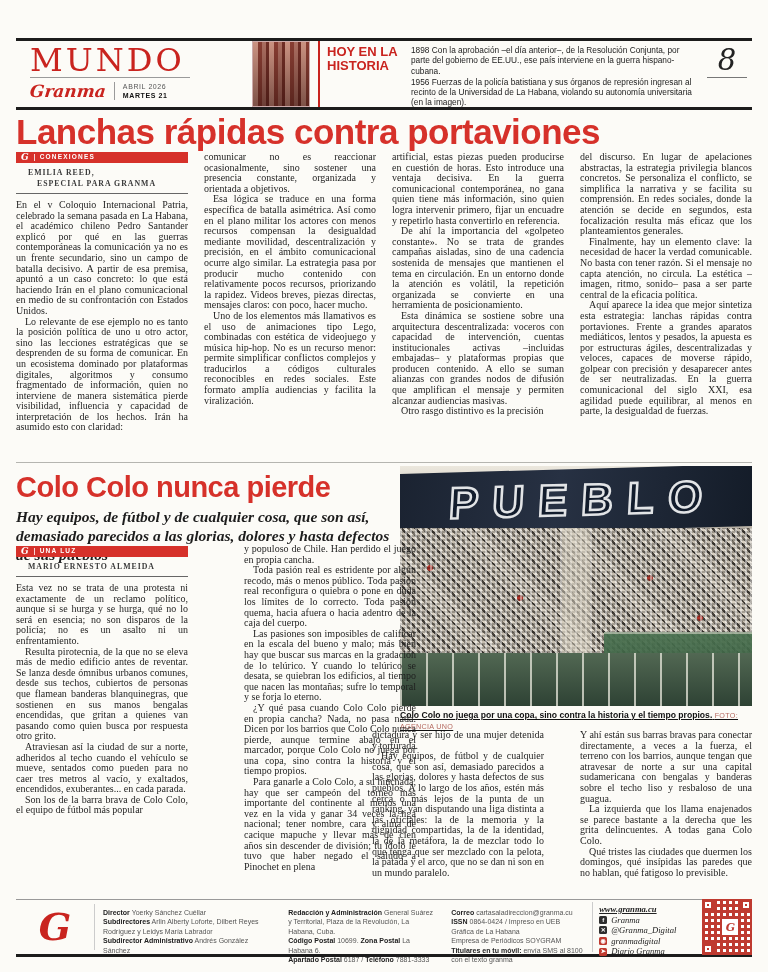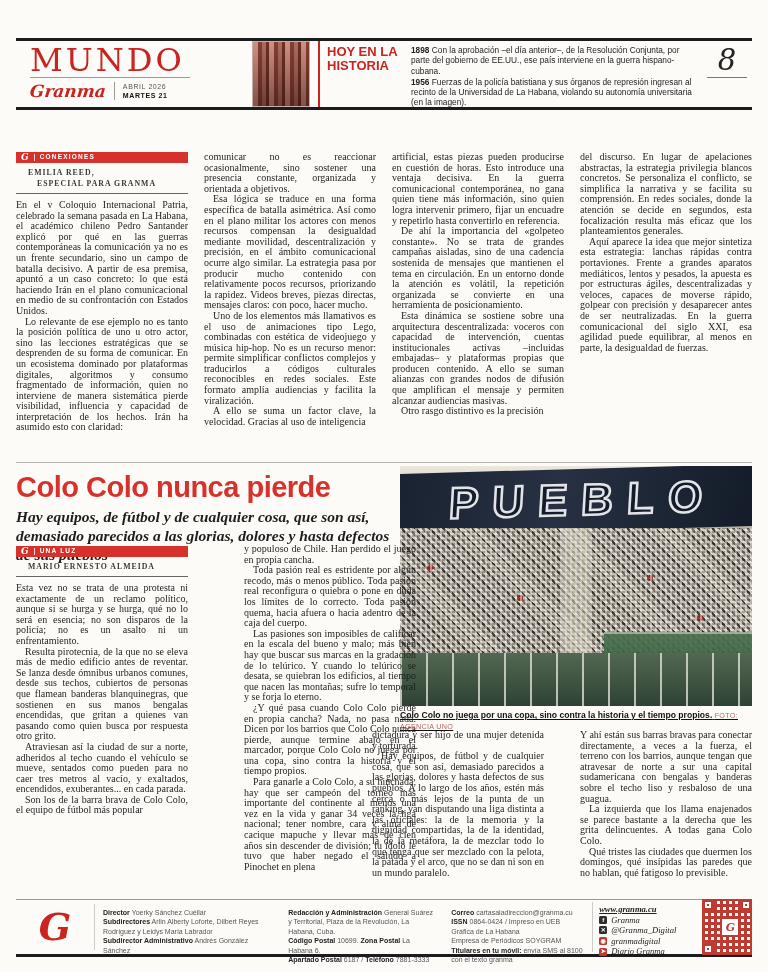--- a/index.html
+++ b/index.html
@@ -23,21 +23,21 @@
   .hist-photo{width:56px;margin:0 8px 0 0;background:
       linear-gradient(rgba(120,30,20,.15),rgba(50,12,8,.55)),
       repeating-linear-gradient(90deg,#d9a795 0 5px,#8a4338 5px 9px,#b37c6e 9px 13px,#6e3129 13px 16px);
       border:1px solid #caa;}
   .hist-label{border-left:2px solid #c9241f;padding:4px 0 0 7px;width:74px;
               font-family:"Liberation Sans",sans-serif;font-weight:bold;font-size:13px;
               line-height:14px;color:#c9241f;}
   .hist-items{flex:1;padding:4px 10px 0 10px;font-family:"Liberation Sans",sans-serif;
               font-size:8.3px;line-height:10.3px;color:#222;}
   .hist-item{margin-bottom:1px;}
-  .hist-year{font-weight:bold;}
+  .hist-year{font-weight:normal;}
   .pageno-wrap{width:50px;display:flex;flex-direction:column;align-items:center;padding-top:4px;}
   .pageno{font-family:"DejaVu Serif",serif;font-style:italic;font-size:29px;line-height:30px;color:#222;}
   .pageno-rule{width:40px;border-bottom:1px solid #777;margin-top:2px;}
   
   .headline{font-family:"Liberation Sans",sans-serif;font-weight:bold;color:#d6312a;letter-spacing:-.5px;}
   .kicker{background:#d6312a;color:#fff;height:11px;width:188px;display:flex;align-items:center;
           gap:5px;padding:0 5px;box-sizing:border-box;}
   .kicker .kg{font-family:"DejaVu Serif",serif;font-style:italic;font-weight:bold;font-size:9px;}
   .kicker .ksep{width:1px;height:7px;background:rgba(255,255,255,.8);}
   .kicker .kl{font-family:"Liberation Sans",sans-serif;font-weight:bold;font-size:6.5px;letter-spacing:1.2px;}
@@ -149,20 +149,21 @@
         <span class="hist-year">1956</span>
         <span>Fuerzas de la policía batistiana y sus órganos de represión ingresan al recinto de la Universidad de La Habana, violando su autonomía universitaria (en la imagen).</span>
       </div>
     </div>
     <div class="pageno-wrap">
       <div class="pageno">8</div>
       <div class="pageno-rule"></div>
     </div>
   </div>
 
+  <div class="headline a1-headline">Lanchas rápidas contra portaviones</div>
 
   <div class="a1-body">
     <div class="col" style="left:0;top:0;height:308px;">
       <div class="kicker">
         <span class="kg">G</span>
         <span class="ksep"></span>
         <span class="kl">CONEXIONES</span>
       </div>
       <div class="byline">
           <p>EMILIA REED,</p>
@@ -171,30 +172,30 @@
       <div class="byline-rule"></div>
       <div>
           <p>En el v Coloquio Internacional Patria, celebrado la semana pasada en La Habana, el académico chileno Pedro Santander explicó por qué en las guerras contemporáneas la comunicación ya no es un frente secundario, sino un campo de batalla decisivo. A partir de esa premisa, apuntó a un caso concreto: lo que está haciendo Irán en el plano comunicacional en medio de su confrontación con Estados Unidos.</p>
           <p>Lo relevante de ese ejemplo no es tanto la posición política de uno u otro actor, sino las lecciones estratégicas que se desprenden de su forma de comunicar. En un ecosistema dominado por plataformas digitales, algoritmos y consumo fragmentado de información, quien no interviene de manera sistemática pierde visibilidad, influencia y capacidad de interpretación de los hechos. Irán ha asumido esto con claridad:</p>
         </div>
     </div>
     <div class="col" style="left:188px;top:0;height:308px;">
         <p>comunicar no es reaccionar ocasionalmente, sino sostener una presencia constante, organizada y orientada a objetivos.</p>
         <p>Esa lógica se traduce en una forma específica de batalla asimétrica. Así como en el plano militar los actores con menos recursos compensan la desigualdad mediante movilidad, descentralización y precisión, en el ámbito comunicacional ocurre algo similar. La estrategia pasa por producir mucho contenido con relativamente pocos recursos, priorizando la rapidez. Videos breves, piezas directas, mensajes claros: con poco, hacer mucho.</p>
         <p>Uno de los elementos más llamativos es el uso de animaciones tipo Lego, combinadas con estética de videojuego y música hip-hop. No es un recurso menor: permite simplificar conflictos complejos y traducirlos a códigos culturales reconocibles en redes sociales. Este formato amplía audiencias y facilita la viralización.</p>
-        <p>A ello se suma un factor clave, la velocidad. Gracias al uso de inteligencia</p>
       </div>
     <div class="col" style="left:376px;top:0;height:308px;">
         <p>artificial, estas piezas pueden producirse en cuestión de horas. Esto introduce una ventaja decisiva. En la guerra comunicacional contemporánea, no gana quien tiene más información, sino quien logra intervenir primero, fijar un encuadre y repetirlo hasta convertirlo en referencia.</p>
         <p>De ahí la importancia del «golpeteo constante». No se trata de grandes campañas aisladas, sino de una cadencia sostenida de mensajes que mantienen el tema en circulación. En un entorno donde la atención es volátil, la repetición organizada se convierte en una herramienta de posicionamiento.</p>
         <p>Esta dinámica se sostiene sobre una arquitectura descentralizada: voceros con capacidad de intervención, cuentas institucionales activas –incluidas embajadas– y plataformas propias que producen contenido. A ello se suman alianzas con grandes nodos de difusión que amplifican el mensaje y permiten alcanzar audiencias masivas.</p>
         <p>Otro rasgo distintivo es la precisión</p>
       </div>
     <div class="col" style="left:564px;top:0;height:308px;">
         <p>del discurso. En lugar de apelaciones abstractas, la estrategia privilegia blancos concretos. Se personaliza el conflicto, se simplifica la narrativa y se facilita su comprensión. En redes sociales, donde la atención se decide en segundos, esta focalización resulta más eficaz que los planteamientos generales.</p>
+        <p>Finalmente, hay un elemento clave: la necesidad de hacer la verdad comunicable. No basta con tener razón. Si el mensaje no capta atención, no circula. La estética –imagen, ritmo, sonido– pasa a ser parte central de la eficacia política.</p>
         <p>Aquí aparece la idea que mejor sintetiza esta estrategia: lanchas rápidas contra portaviones. Frente a grandes aparatos mediáticos, lentos y pesados, la apuesta es por estructuras ágiles, descentralizadas y veloces, capaces de moverse rápido, golpear con precisión y desaparecer antes de ser neutralizadas. En la guerra comunicacional del siglo XXI, esa agilidad puede equilibrar, al menos en parte, la desigualdad de fuerzas.</p>
       </div>
   </div>
 
   <div class="article-divider"></div>
 
   <div class="a2">
     <div class="headline a2-headline">Colo Colo nunca pierde</div>
     <div class="a2-subtitle">Hay equipos, de fútbol y de cualquier cosa, que son así, demasiado parecidos a las glorias, dolores y hasta defectos de sus pueblos</div>
 

